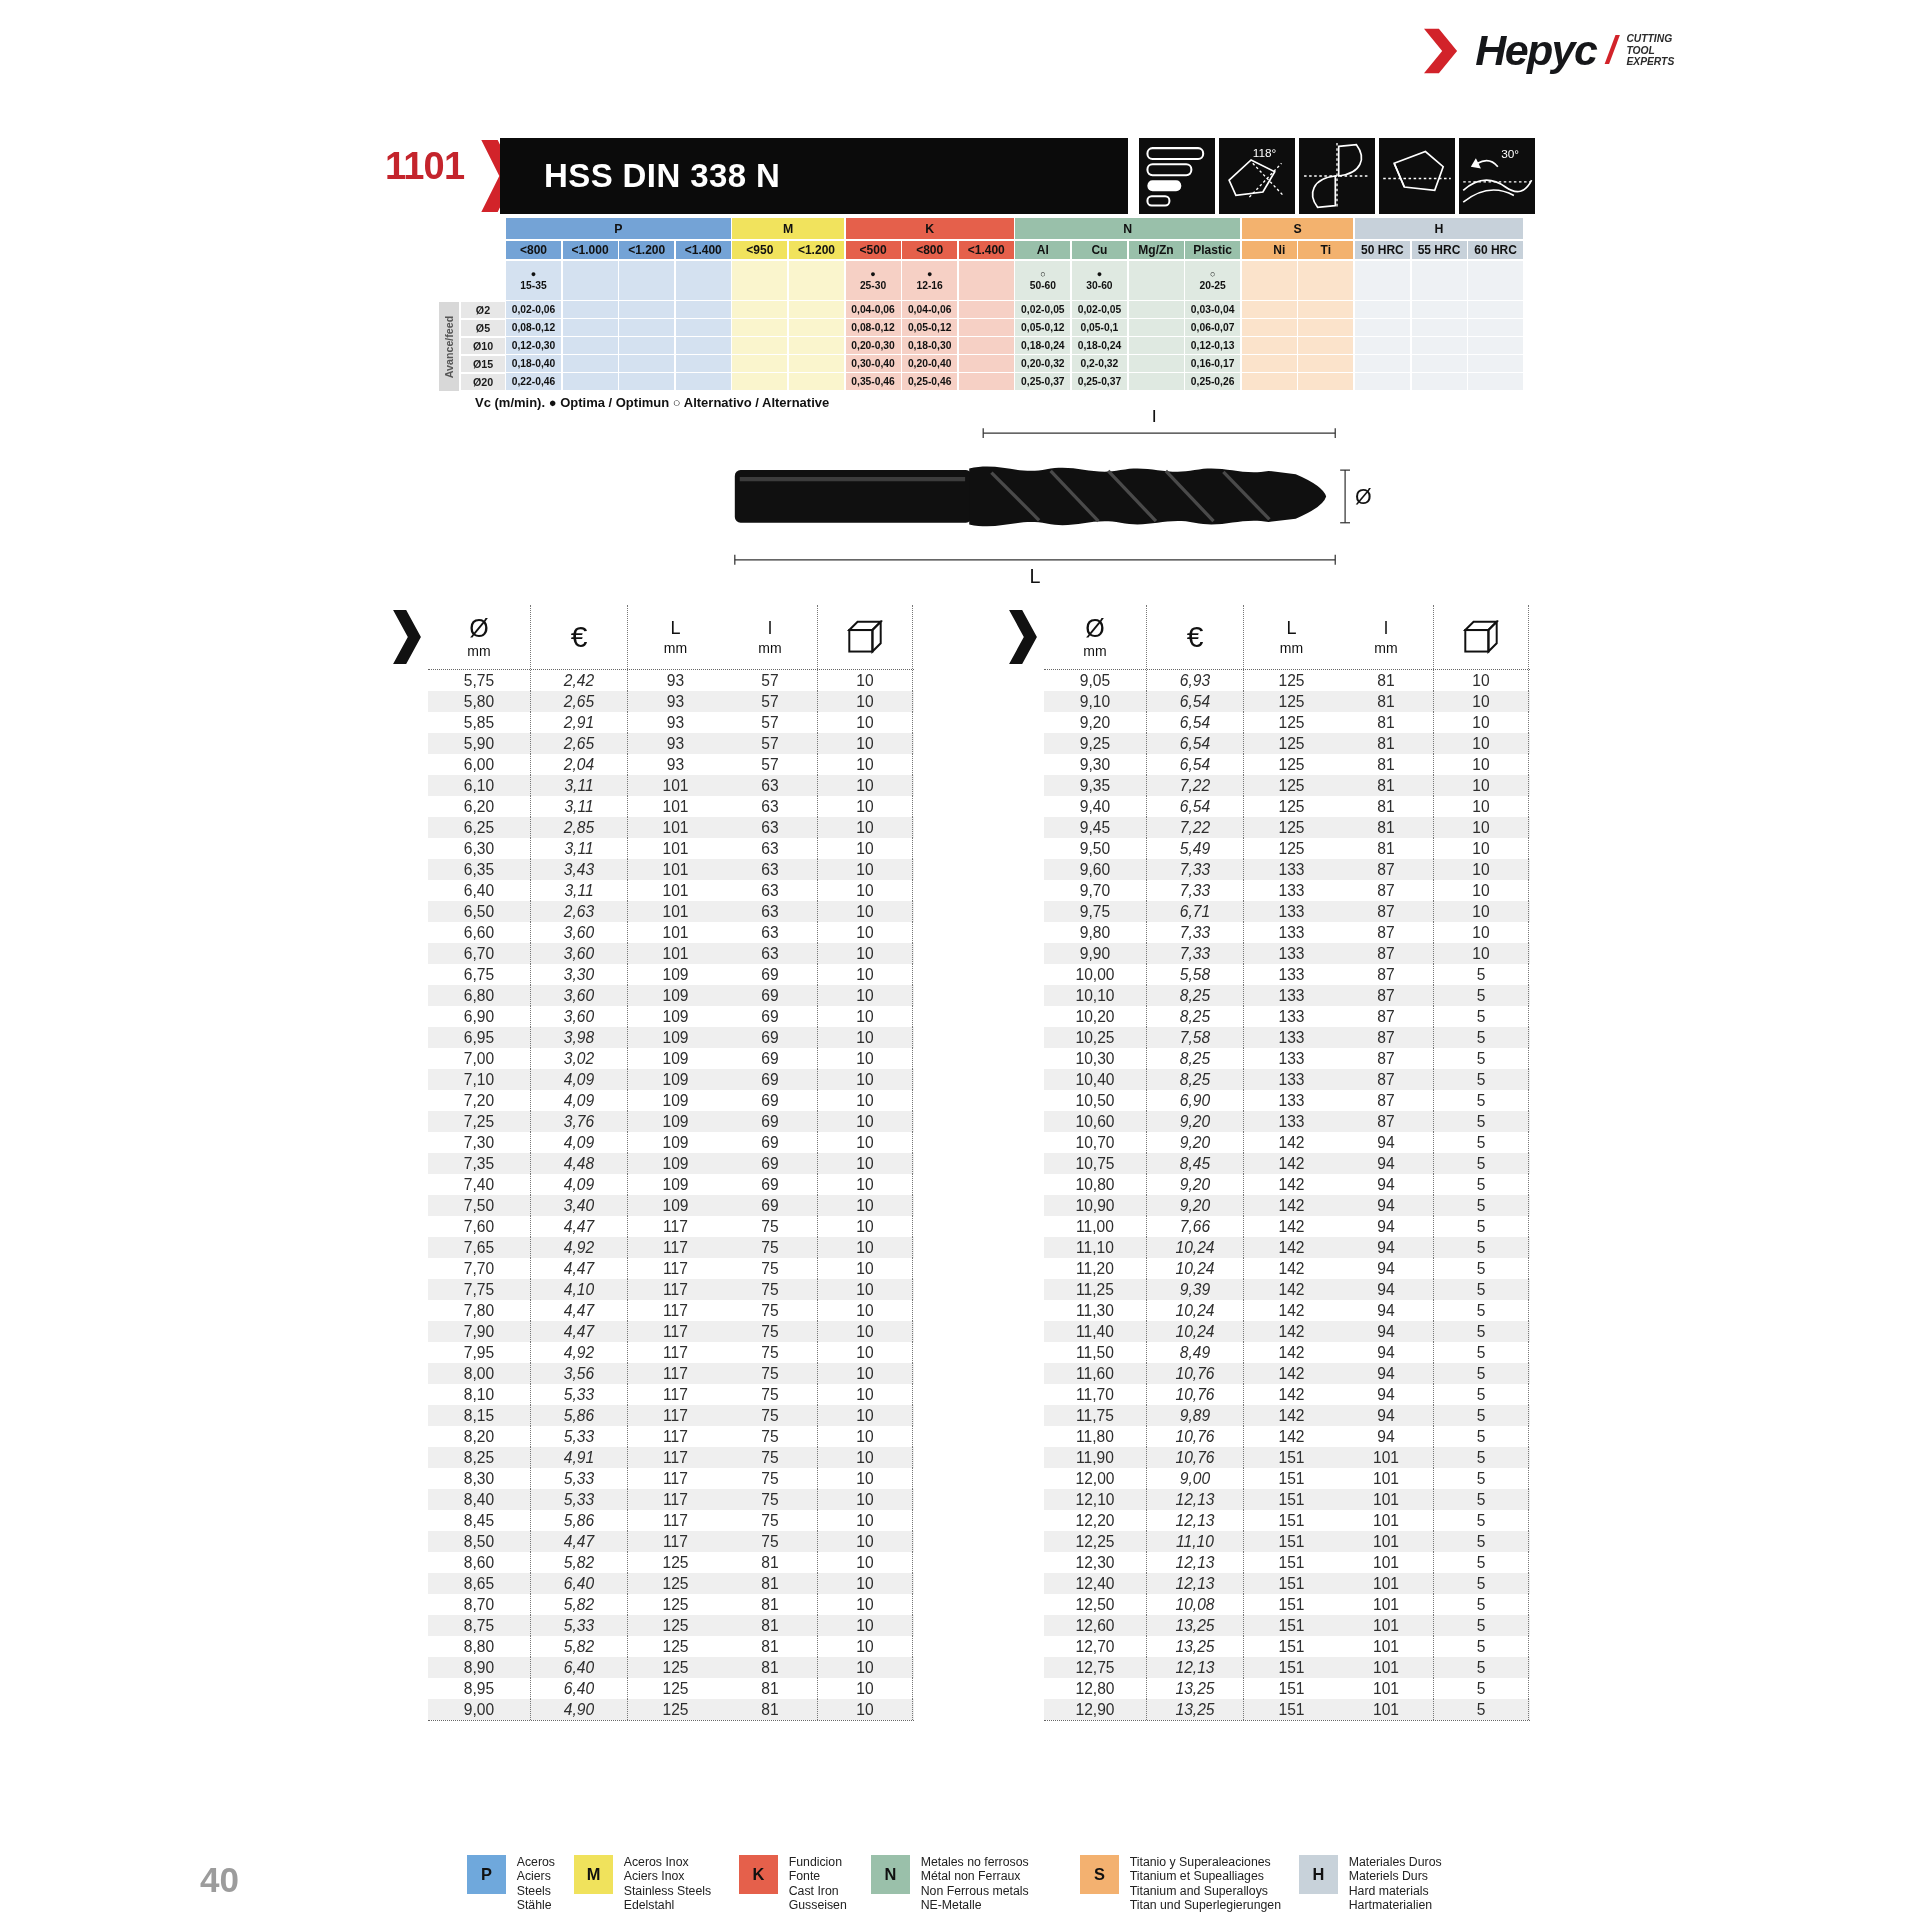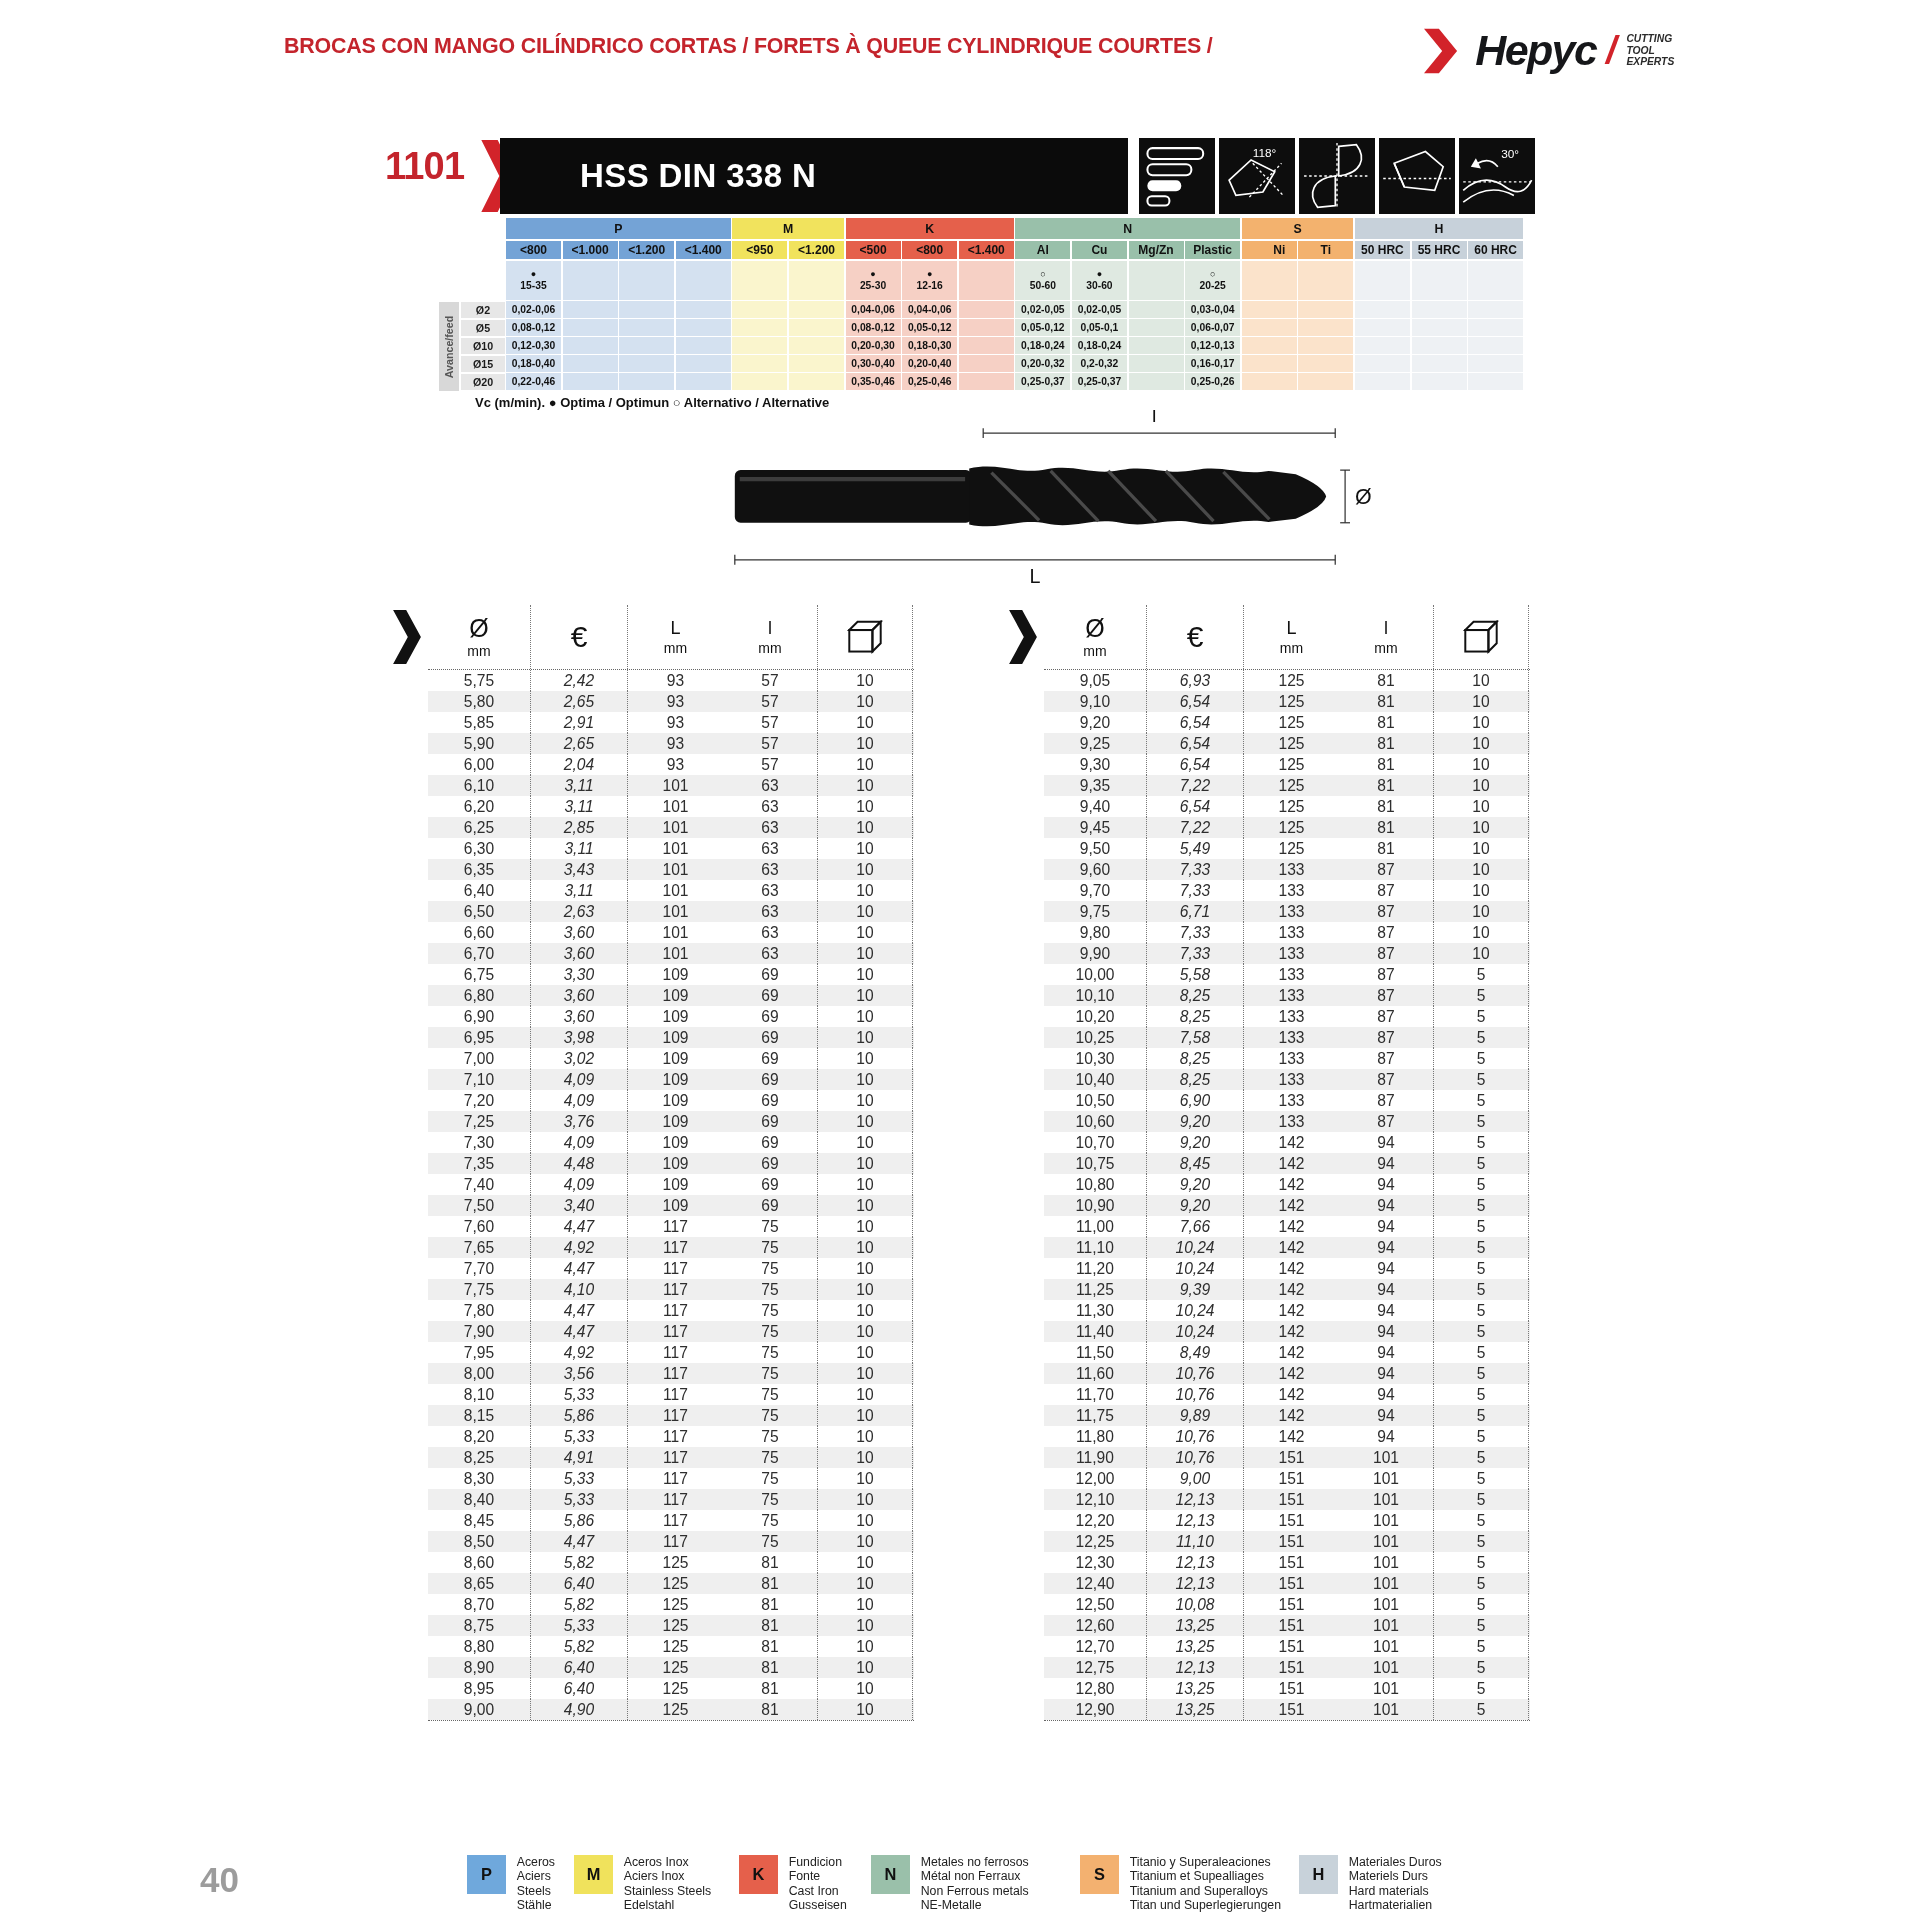--- a/index.html
+++ b/index.html
@@ -10,21 +10,21 @@
   .title-block{left:284px;top:33px;line-height:27px;font-weight:bold;font-size:21.4px;color:#c4242c;letter-spacing:-0.2px;}
   .logo{left:1424px;top:26px;display:flex;align-items:center;gap:8.2px;}
   .logo-brand{font-size:43px;font-weight:bold;font-style:italic;color:#16171a;letter-spacing:-1.6px;}
   .logo-slash{font-size:38px;color:#d2232a;font-style:italic;font-weight:bold;margin:0 1.6px;}
   .logo-tag{font-size:10.3px;line-height:11.5px;color:#2b2b2b;font-weight:bold;font-style:italic;}
 
   
   .prod-code{left:385px;top:145px;font-size:38px;font-weight:bold;color:#c4242c;letter-spacing:-0.8px;}
   .prod-chevron{left:481px;top:140px;}
   .black-banner{left:500px;top:138px;width:628px;height:76px;background:#0b0b0b;color:#fff;
-    font-size:33px;font-weight:bold;line-height:76px;padding-left:80px;box-sizing:border-box;letter-spacing:0.4px;}
+    font-size:33px;font-weight:bold;line-height:76px;padding-left:44px;box-sizing:border-box;letter-spacing:0.4px;}
   .tech-icons{left:1139px;top:138px;display:flex;gap:4.1px;}
   .tech-icon{width:76px;height:76px;background:#0d0d0d;}
 
   
   #materials-grid{left:506px;top:218px;display:grid;grid-template-columns:repeat(18,55px);
     grid-template-rows:21.4px 18px 39px repeat(5,16.4px);gap:1.6px;}
   .mg-group{display:flex;align-items:center;justify-content:center;font-weight:bold;font-size:12.3px;color:#111;}
   .mg-sub{display:flex;align-items:center;justify-content:center;font-weight:bold;font-size:12px;color:#111;}
   .mg-vc{display:flex;flex-direction:column;align-items:center;justify-content:center;font-size:10.3px;font-weight:bold;line-height:12.3px;color:#111;}
   .mg-vc .mark{font-size:9px;}
@@ -57,21 +57,20 @@
   .legend-item{position:absolute;top:1855px;display:flex;gap:10.7px;align-items:flex-start;}
   .legend-sq{width:39px;height:39px;display:flex;align-items:center;justify-content:center;font-size:16.4px;font-weight:bold;color:#111;flex:0 0 auto;}
   .legend-lines{font-size:12.3px;line-height:14.4px;color:#222;white-space:nowrap;}
 </style>
 </head>
 <body>
 
 <div class="page">
 
   <div class="abs title-block">
-    <div>BROCAS CON MANGO CILÍNDRICO CORTAS / FORETS À QUEUE CYLINDRIQUE COURTES /</div>
   </div>
 
   <div class="abs logo">
     <svg width="43" height="48" viewBox="0 0 52 58">
       <polygon points="0,2 18,2 40,29 18,56 0,56 22,29" fill="#d2232a"></polygon>
     </svg>
     <span class="logo-brand">Hepyc</span>
     <span class="logo-slash">/</span>
     <span class="logo-tag">
       <span>CUTTING</span><br>

